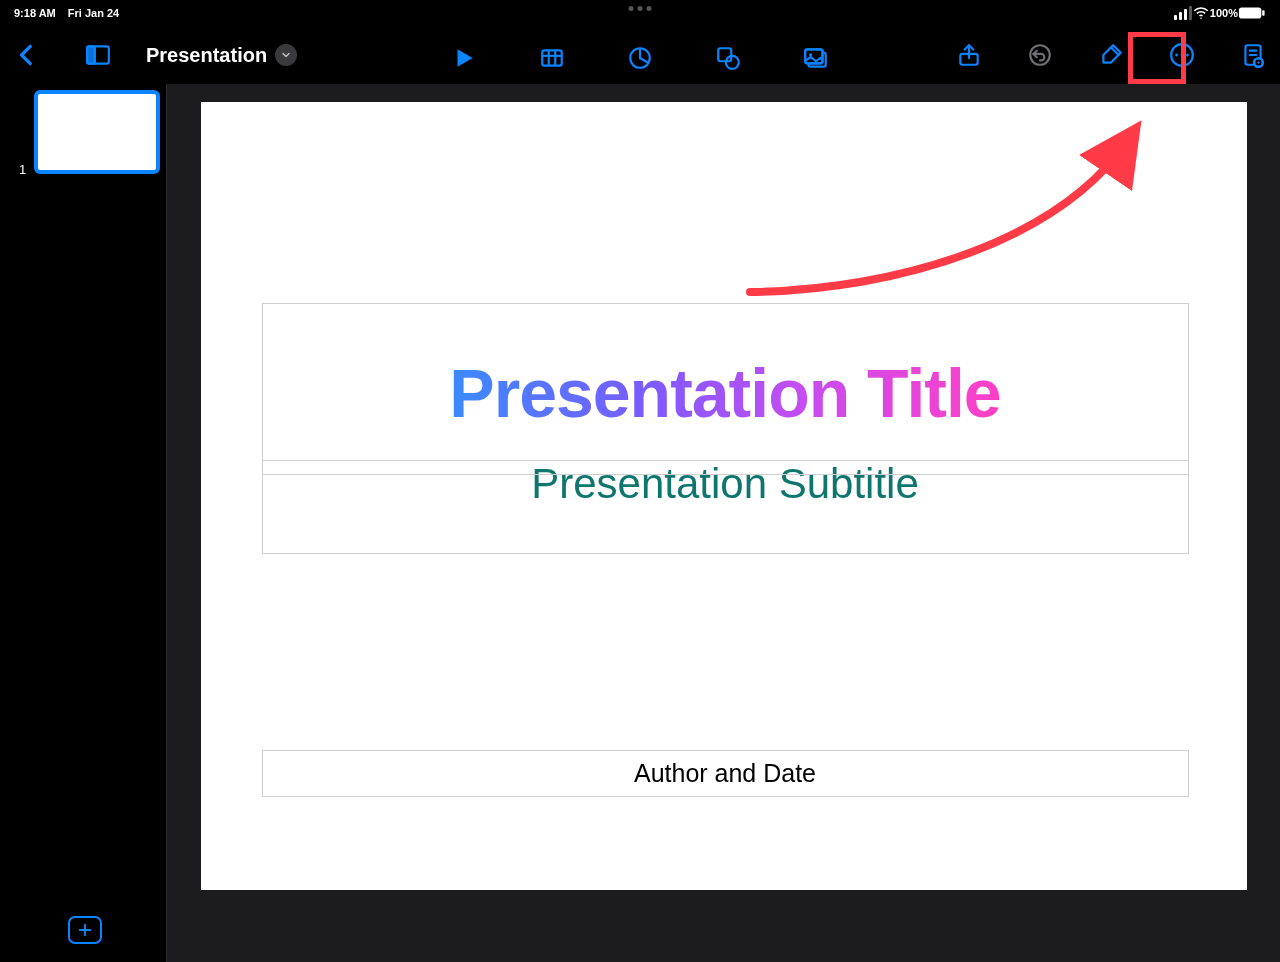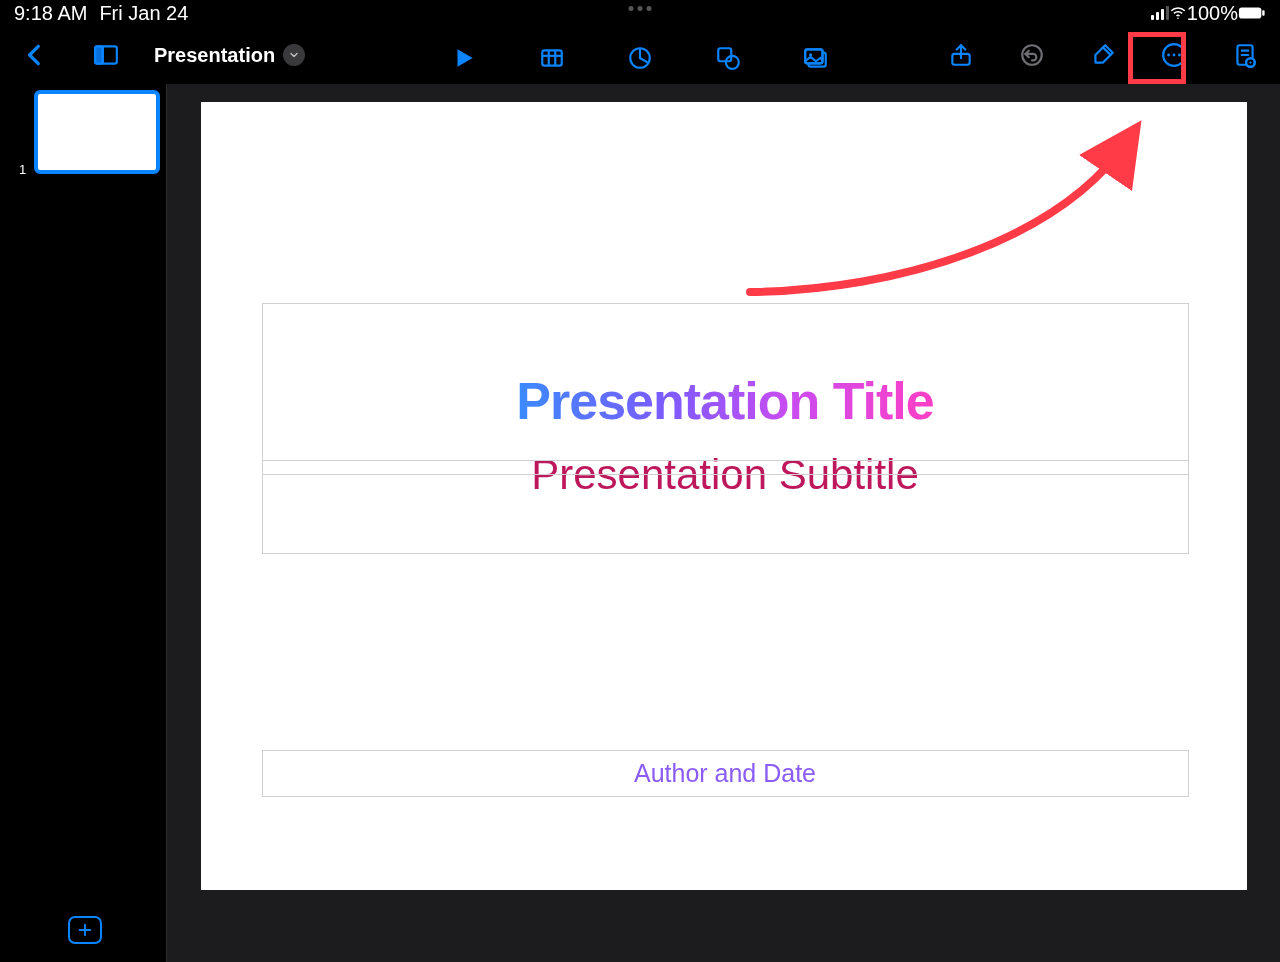--- a/index.html
+++ b/index.html
@@ -8,35 +8,35 @@
     --gray-dim:#6e6e73;
     --red-annot:#ff3b47;
     --bg:#000;
     --bg-panel:#1c1c1e;
   }
   *{box-sizing:border-box}
   html,body{margin:0;padding:0;width:1280px;height:962px;background:#555;overflow:hidden;font-family:-apple-system,"Helvetica Neue",Helvetica,Arial,sans-serif;color:#fff}
   .device{position:relative;width:1280px;height:962px;background:var(--bg);}
 
   
-  .status-bar{display:flex;align-items:center;height:26px;padding:0 14px;font-size:20px;font-weight:400}
+  .status-bar{display:flex;align-items:center;height:26px;padding:0 14px;font-size:11px;font-weight:700}
   .status-bar .gap{flex:1}
   .status-bar .center-dots{position:absolute;left:50%;top:6px;transform:translateX(-50%);display:flex;gap:4px}
   .status-bar .center-dots span{width:5px;height:5px;border-radius:50%;background:#555}
   .status-right{display:flex;align-items:center;}
   .signal{display:flex;align-items:flex-end;gap:2px}
   .signal span{width:3px;background:#fff;border-radius:1px}
   .signal span:nth-child(1){height:5px}
   .signal span:nth-child(2){height:8px}
   .signal span:nth-child(3){height:11px}
   .signal span:nth-child(4){height:14px;background:#555}
   .wifi-icon,.battery-icon{display:inline-flex}
 
   
-  .toolbar{height:58px;display:flex;align-items:center;padding:0 8px;gap:17px}
+  .toolbar{height:58px;display:flex;align-items:center;padding:0 0;gap:17px}
   .tb-btn{background:none;border:none;width:54px;height:48px;display:flex;align-items:center;justify-content:center;color:var(--blue);cursor:pointer;border-radius:8px}
   .tb-btn svg{width:26px;height:26px}
   .tb-btn.dim{color:var(--gray-dim)}
   .title-wrap{display:flex;align-items:center;gap:8px;margin-left:4px}
   .title-text{font-size:20px;font-weight:600}
   .title-chevron{width:22px;height:22px;border-radius:50%;background:#3a3a3c;display:flex;align-items:center;justify-content:center}
   .title-chevron svg{width:12px;height:12px}
   .tb-spacer{flex:1}
   .tb-center{position:absolute;left:50%;top:34px;transform:translateX(-50%);display:flex;gap:34px}
 
@@ -49,23 +49,23 @@
   .thumb{width:126px;height:84px;background:#fff;border:4px solid var(--blue);border-radius:6px;margin-left:28px}
   .thumb-num{position:absolute;left:19px;top:78px;font-size:13px}
   .add-slide{position:absolute;left:68px;bottom:18px;width:34px;height:28px;border:2px solid var(--blue);border-radius:7px;display:flex;align-items:center;justify-content:center;color:var(--blue);cursor:pointer}
 
   .canvas-area{flex:1;background:#1c1c1e;display:flex;align-items:flex-start;justify-content:center;padding:18px;position:relative}
   .slide{width:1046px;height:788px;background:#fff;position:relative}
 
   
   .title-box{position:absolute;left:61px;top:201px;width:927px;height:251px;border:1px solid #d0d0d0;display:flex;flex-direction:column;align-items:center;justify-content:center}
   .title-box .divider{position:absolute;left:0;right:0;top:156px;height:15px;border-top:1px solid #d0d0d0;border-bottom:1px solid #d0d0d0}
-  .pres-title{font-size:52px;font-weight:800;letter-spacing:-1px;background:linear-gradient(90deg,#3a8bff 0%,#7a5cff 35%,#c84cf0 65%,#ff3fc5 100%);-webkit-background-clip:text;background-clip:text;color:transparent;margin:0;padding-top:20px}
-  .pres-sub{font-size:42px;color:#be185d;margin:8px;padding-top:12px}
-  .author-box{position:absolute;left:61px;bottom:93px;width:927px;height:47px;border:1px solid #d0d0d0;display:flex;align-items:center;justify-content:center;color:#8b5cf6;font-size:25px}
+  .pres-title{font-size:68px;font-weight:800;letter-spacing:-1px;background:linear-gradient(90deg,#3a8bff 0%,#7a5cff 35%,#c84cf0 65%,#ff3fc5 100%);-webkit-background-clip:text;background-clip:text;color:transparent;margin:0;padding-top:20px}
+  .pres-sub{font-size:42px;color:#0f766e;margin:16px;padding-top:12px}
+  .author-box{position:absolute;left:61px;bottom:93px;width:927px;height:47px;border:1px solid #d0d0d0;display:flex;align-items:center;justify-content:center;color:#000000;font-size:25px}
 
   
   .annot-arrow{position:absolute;z-index:25;pointer-events:none}
 </style>
 </head>
 <body>
 
 <div class="device">
 
   <div class="status-bar">

